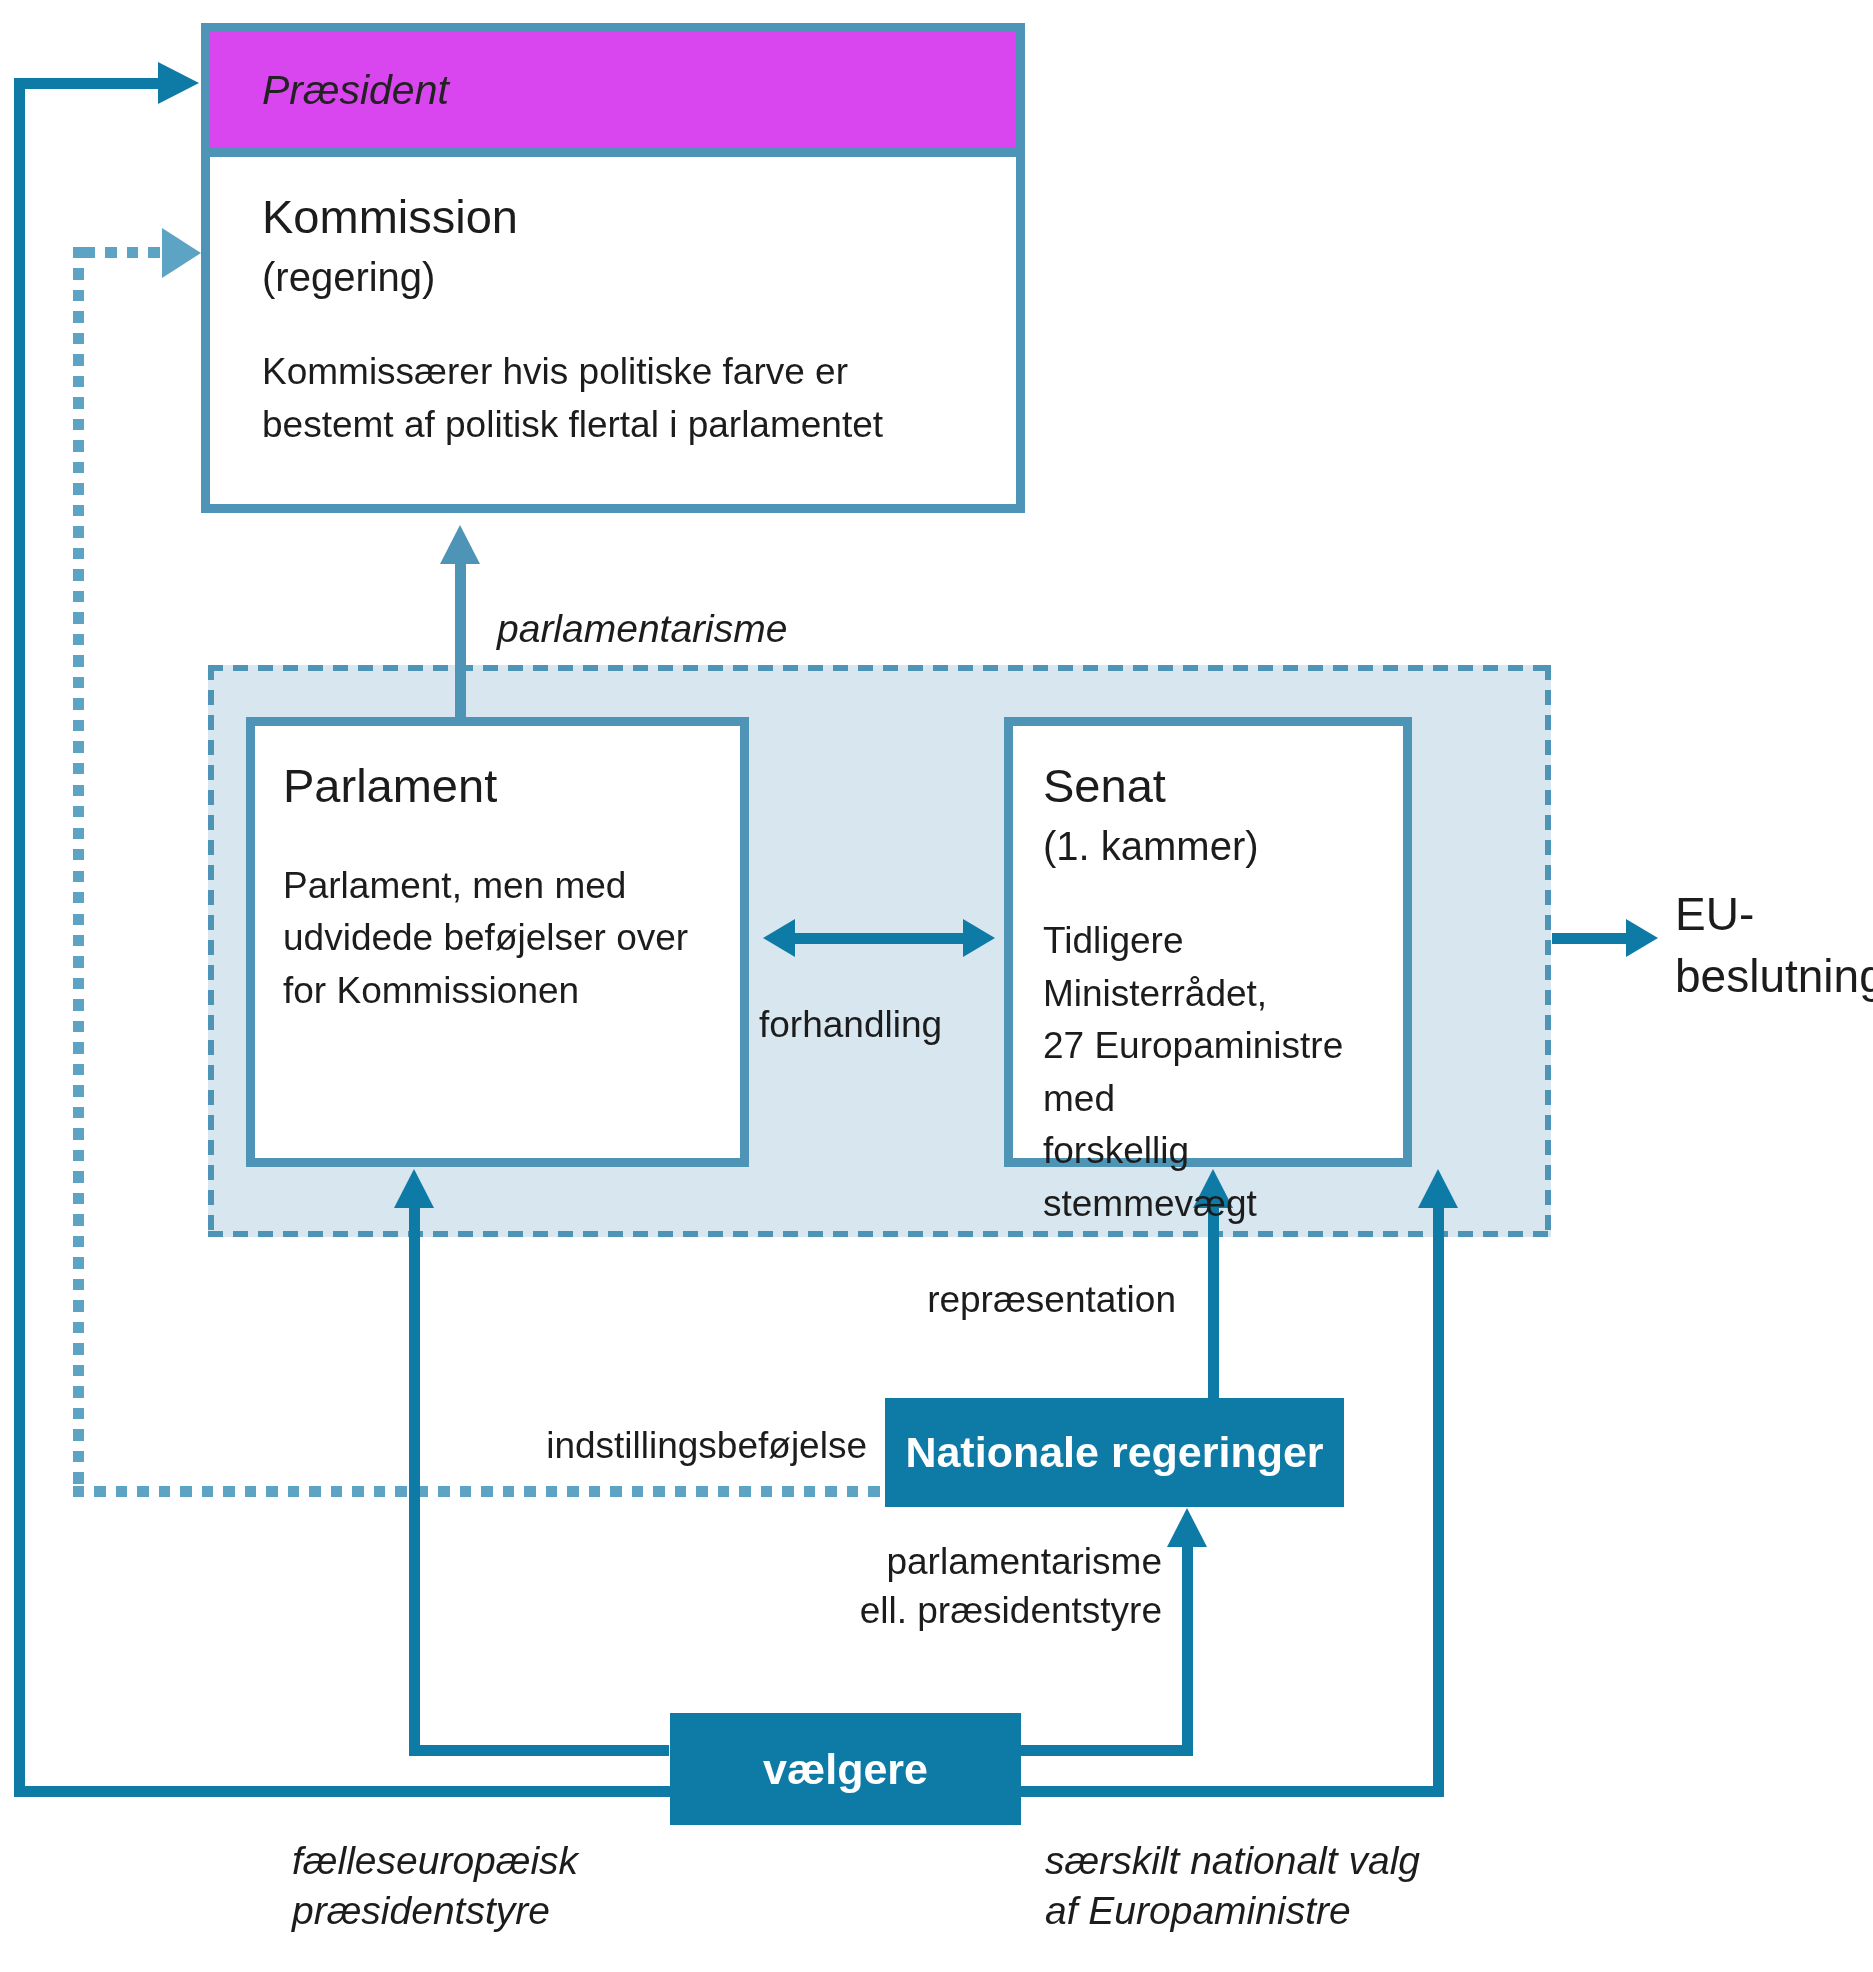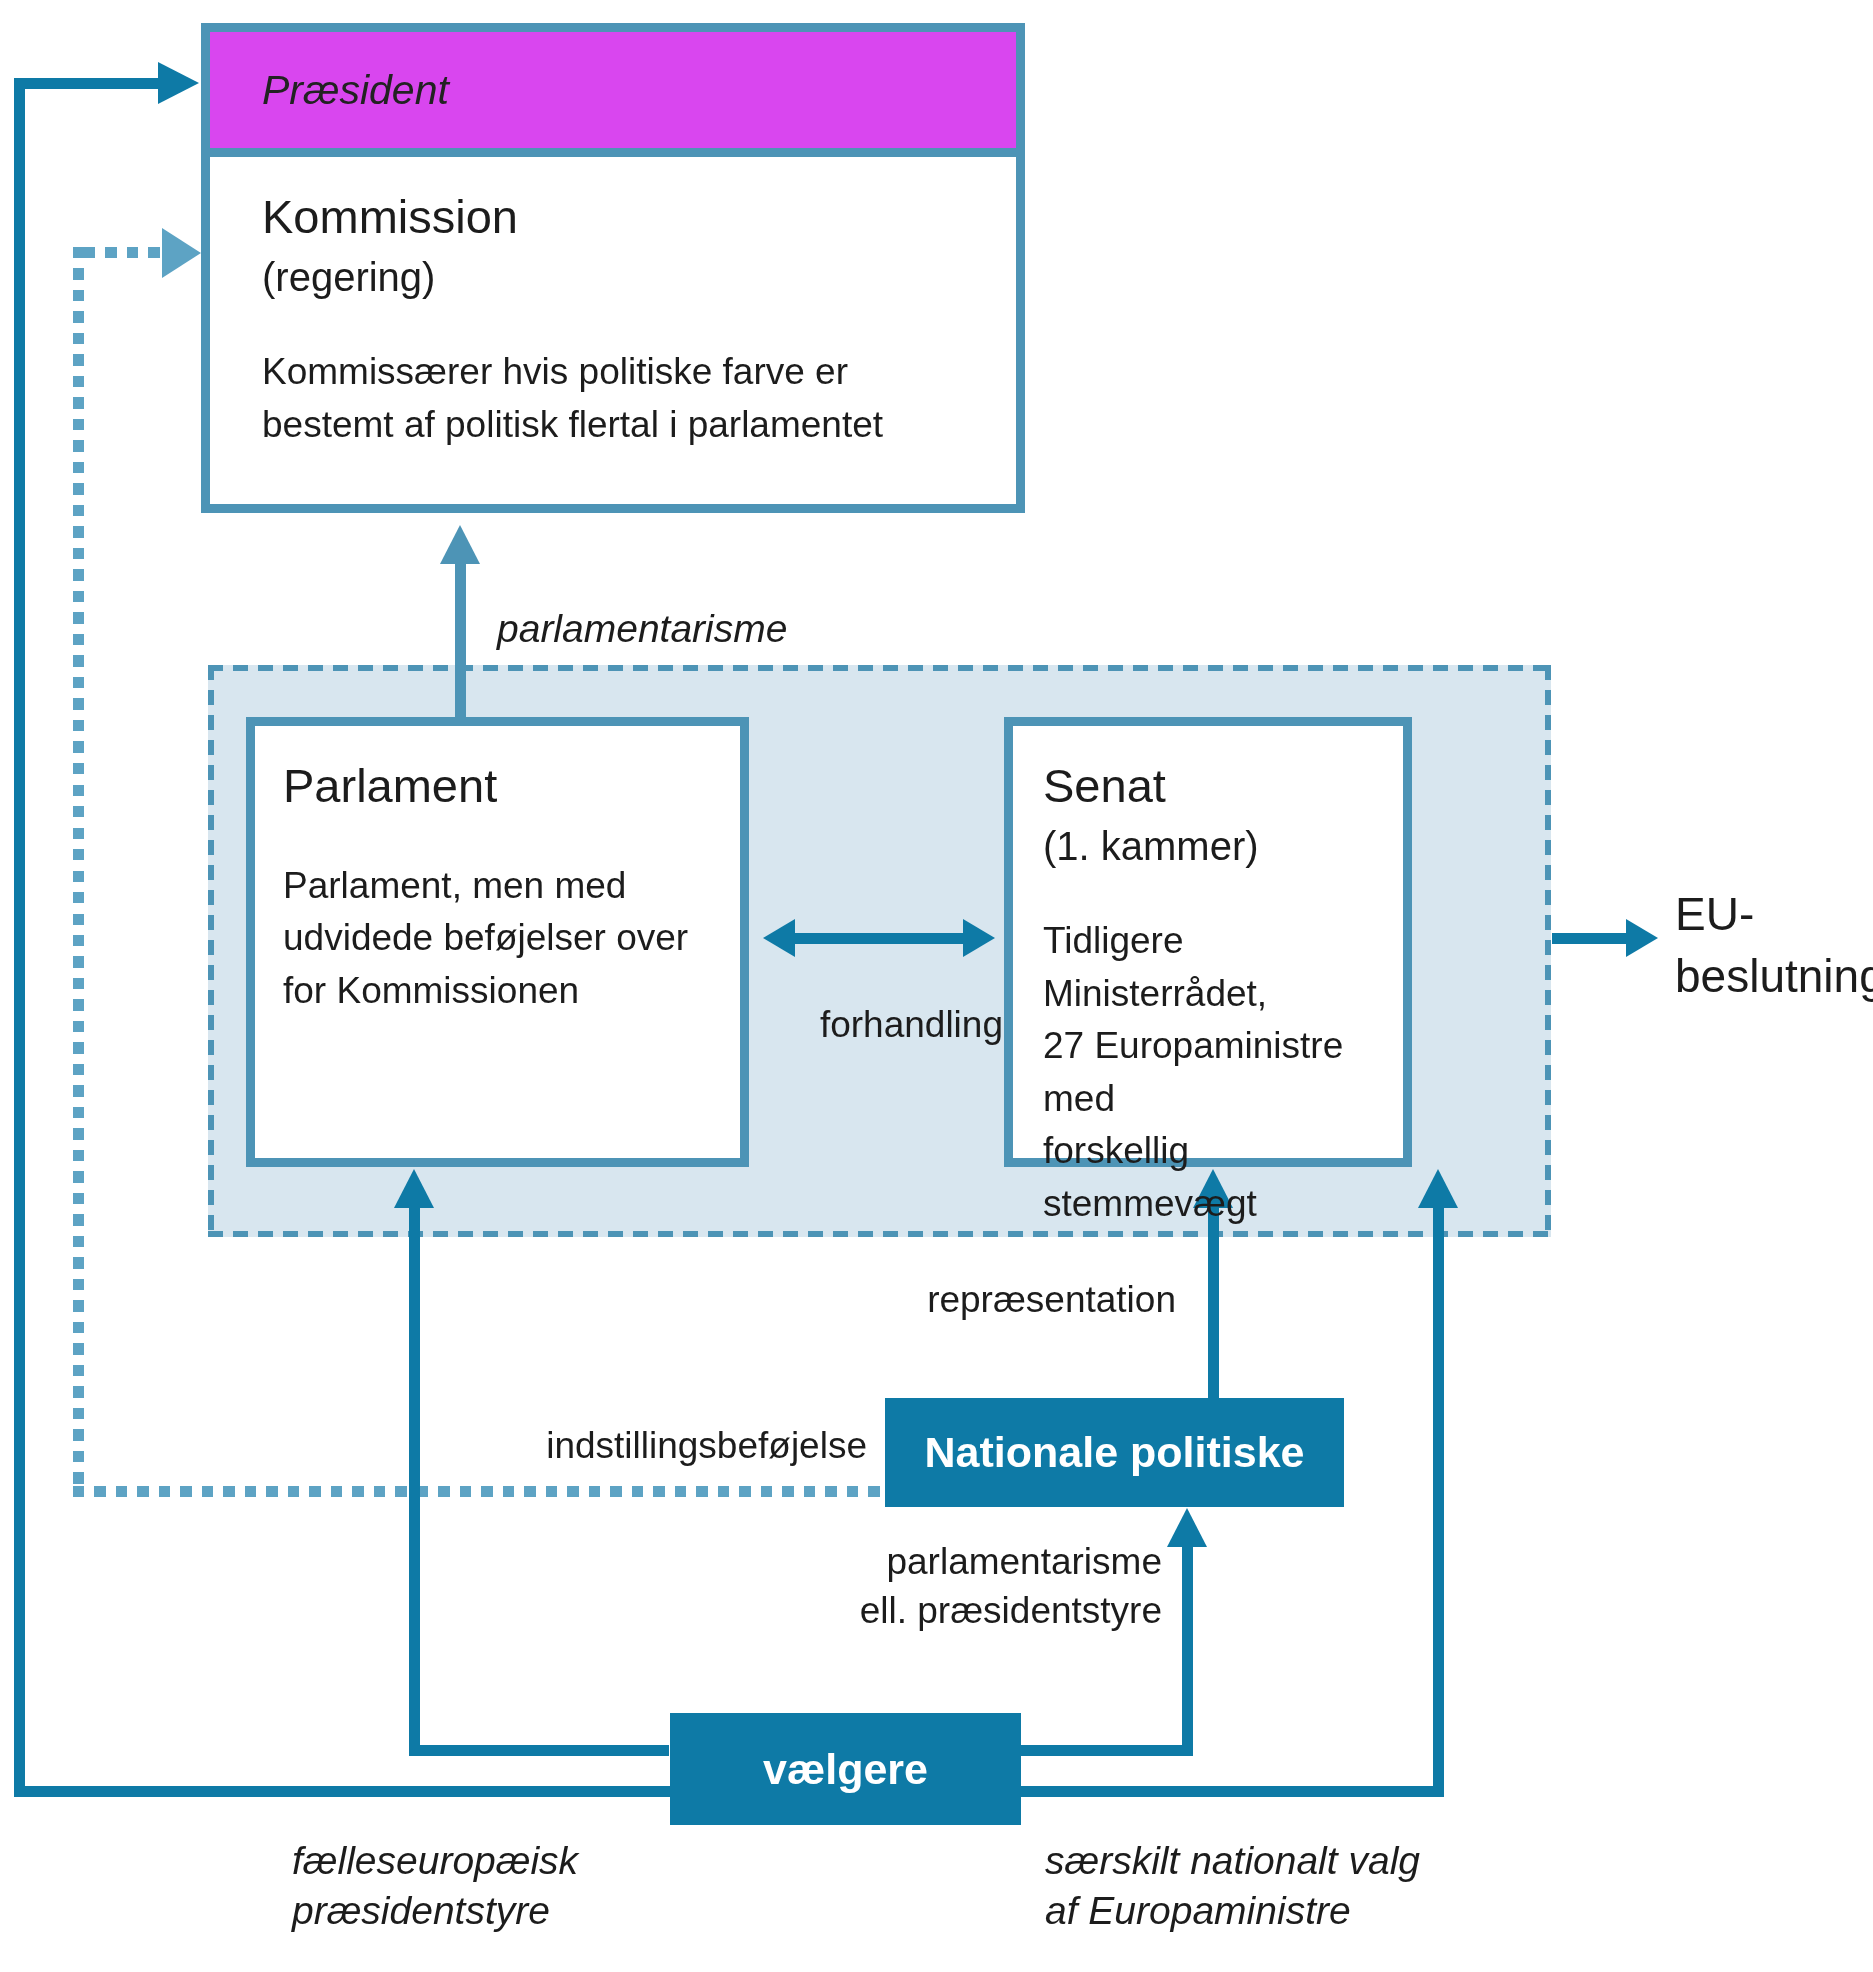--- a/index.html
+++ b/index.html
@@ -57,21 +57,21 @@
     display:flex;align-items:center;justify-content:center;
     font-weight:700;font-size:43px;
   }
   .nationale-box{left:885px;top:1398px;width:459px;height:109px;}
   .vaelgere-box{left:670px;top:1713px;width:351px;height:112px;}
 
   
   .lbl{position:absolute;z-index:7;font-size:37px;line-height:1.3;color:#1c1c1c;white-space:nowrap;}
   .it{font-style:italic;font-size:39px;}
   .lbl-parlamentarisme-top{left:497px;top:604px;}
-  .lbl-forhandling{left:759px;top:1001px;width:244px;text-align:right;}
+  .lbl-forhandling{left:759px;top:1001px;width:244px;text-align:left;}
   .lbl-eu{left:1675px;top:883px;font-size:46px;line-height:1.35;}
   .lbl-repraesentation{left:843px;top:1276px;width:333px;text-align:right;}
   .lbl-indstilling{left:450px;top:1422px;width:417px;text-align:right;}
   .lbl-parl-ell{left:787px;top:1538px;width:375px;text-align:right;line-height:1.32;}
   .lbl-faelles{left:292px;top:1836px;line-height:1.28;}
   .lbl-saerskilt{left:1045px;top:1836px;line-height:1.28;}
   .lbl-line{display:block;}
 </style>
 </head>
 <body>
@@ -146,21 +146,21 @@
     <div class="box-title">Senat</div>
     <div class="box-sub">(1. kammer)</div>
     <div class="box-text">
       <span class="lbl-line">Tidligere Ministerrådet,</span>
       <span class="lbl-line">27 Europaministre med</span>
       <span class="lbl-line">forskellig stemmevægt</span>
     </div>
   </div>
 
   <div class="fillbox nationale-box">
-    <span>Nationale politiske</span>
+    <span>Nationale regeringer</span>
   </div>
 
   <div class="fillbox vaelgere-box">
     <span>vælgere</span>
   </div>
 
   <div class="lbl it lbl-parlamentarisme-top">parlamentarisme</div>
 
   <div class="lbl lbl-forhandling">forhandling</div>
 

